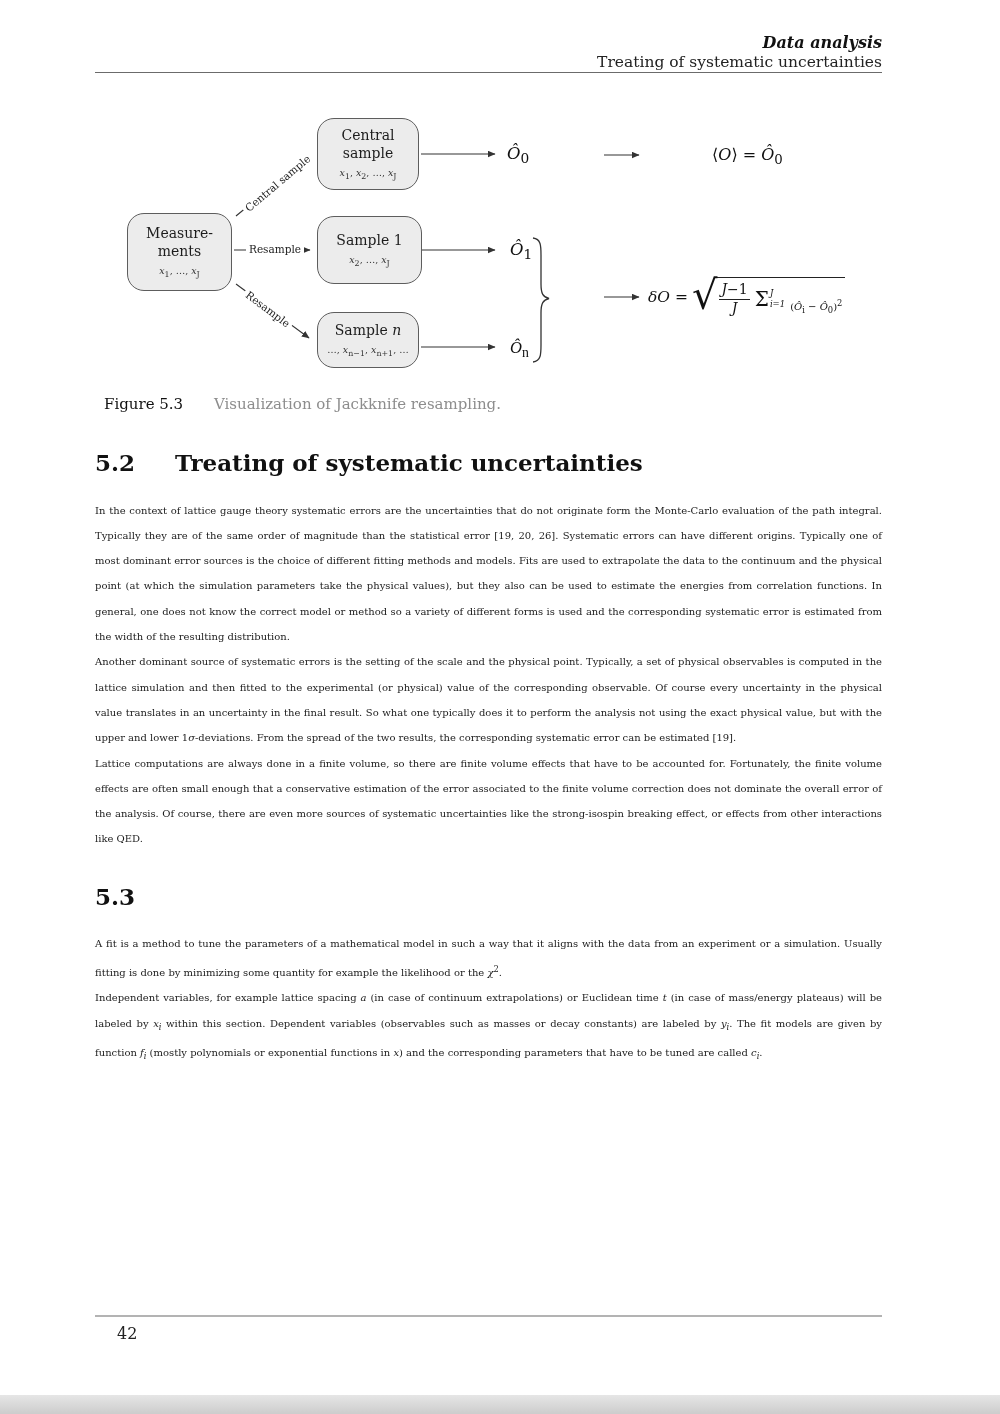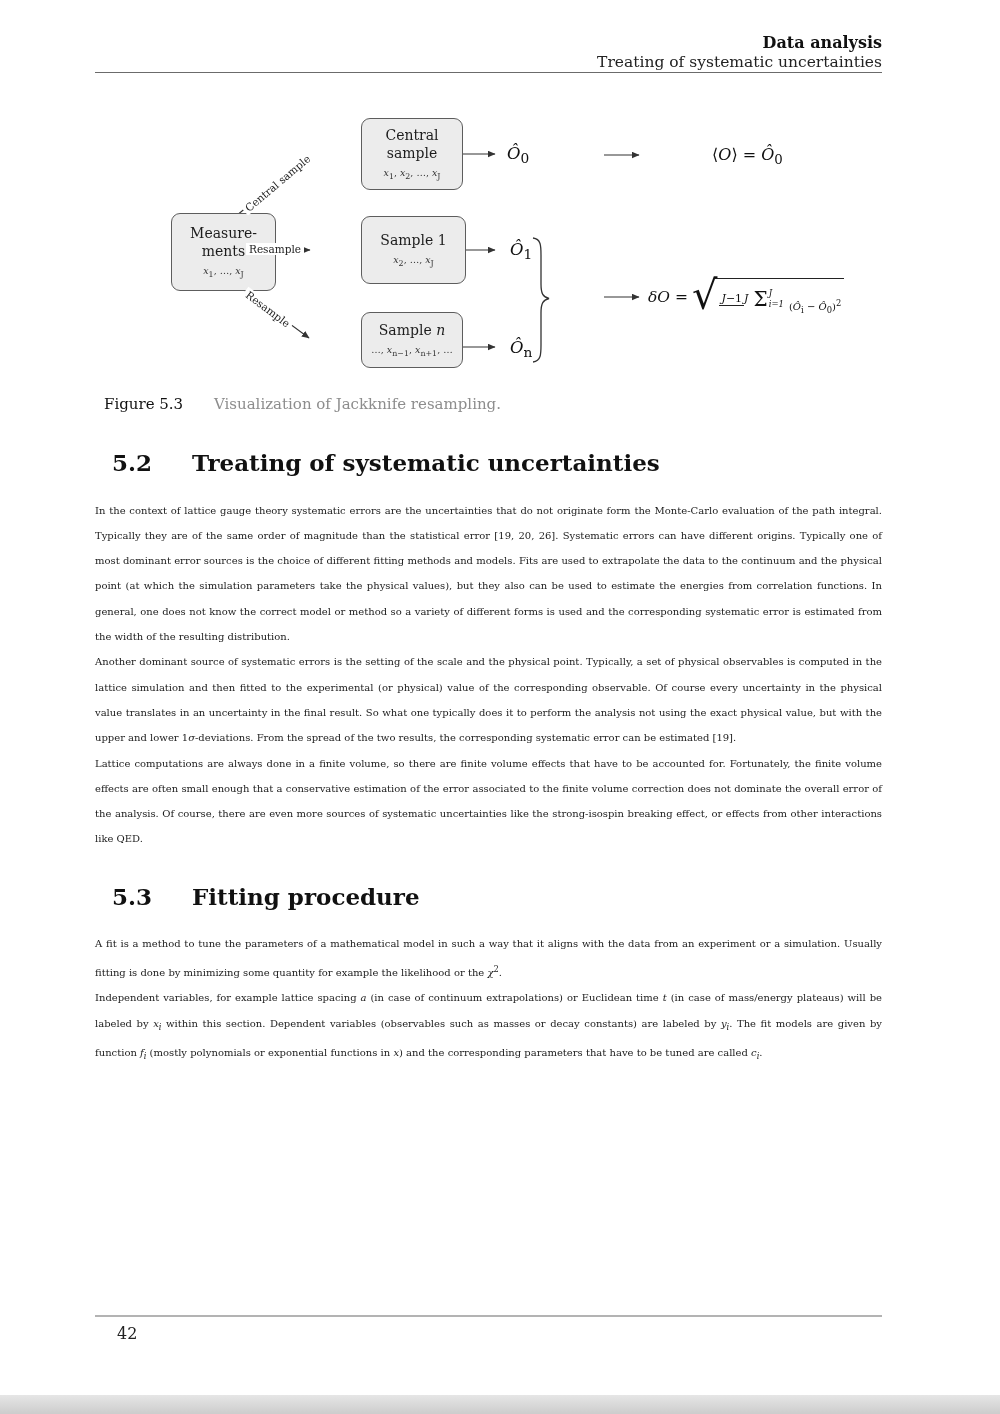--- a/index.html
+++ b/index.html
@@ -4,71 +4,71 @@
 <style>
   html,body { margin:0; padding:0; background:#ededed; }
   .page {
     position:relative; width:1000px; height:1414px; margin:0 auto;
     background:#ffffff; overflow:hidden;
     font-family:"DejaVu Serif","Liberation Serif",serif; color:#1a1a1a;
   }
 
   
   .hdr { position:absolute; top:33px; right:118px; text-align:right; line-height:1.28; }
-  .hdr .chapter { font-weight:bold; font-size:16px; color:#111; }
+  .hdr .chapter { font-weight:bold; font-size:16px; color:#111;font-style:italic; }
   .hdr .section { font-size:15.5px; color:#222; }
   .hdr-rule { position:absolute; left:95px; top:72px; width:787px; border-top:1.2px solid #6b6b6b; }
 
   
   .figure-area { position:absolute; left:0; top:0; width:1000px; height:440px; }
   .figure-area svg.wires { position:absolute; left:0; top:0; pointer-events:none; }
   .dbox {
     position:absolute; box-sizing:border-box; background:#ececec; border:1px solid #5d5d5d;
-    border-radius:9px; display:flex; flex-direction:column; align-items:center; justify-content:center;
-    font-size:14px; line-height:1.3; color:#1d1d1d; text-align:center;margin-left:44px;
+    border-radius:17px; display:flex; flex-direction:column; align-items:center; justify-content:center;
+    font-size:14px; line-height:1.3; color:#1d1d1d; text-align:center;
   }
   .dbox .sub { font-size:9.5px; margin-top:5px; color:#333; }
   .box-measure { left:127px; top:213px; width:105px; height:78px; }
   .box-central { left:317px; top:118px; width:102px; height:72px; }
   .box-s1      { left:317px; top:216px; width:105px; height:68px; }
   .box-sn      { left:317px; top:312px; width:102px; height:56px; }
 
   .edge-label {
     position:absolute; font-size:10.5px; color:#222; background:#fff; padding:0 3px;
     white-space:nowrap;
   }
   .el-central  { left:234px; top:177px; transform:rotate(-40deg); }
   .el-res1     { left:246px; top:243px; }
   .el-res2     { left:239px; top:303px; transform:rotate(37deg); }
 
   .out { position:absolute; font-size:16.5px; color:#111; }
   .out-0 { left:507px; top:144px;text-align:right; }
   .out-1 { left:510px; top:240px; }
-  .out-n { left:510px; top:338px; }
+  .out-n { left:510px; top:338px;font-family:Liberation Serif, serif; }
 
   .mean-eq { position:absolute; left:712px; top:145px; font-size:16px; color:#111; }
 
   .err-eq { position:absolute; left:648px; top:272px; height:50px; display:flex; align-items:center; gap:4px; font-size:15.5px; color:#111; }
   .sqrt-sign { font-size:40px; line-height:1; margin-right:-6px; transform:translateY(-2px); font-weight:400; }
   .radicand { border-top:1.4px solid #222; display:flex; align-items:center; gap:5px; padding:3px 3px 0 4px; }
-  .frac { display:inline-flex; align-items:center; font-size:11px; line-height:1.25; }
+  .frac { display:inline-flex; flex-direction:column; align-items:center; font-size:14px; line-height:1.25; }
   .frac .num { border-bottom:1px solid #222; padding:0 2px; }
   .sum { display:inline-flex; align-items:center; gap:1px; }
   .sum .sigma { font-size:20px; line-height:1; }
   .sum .limits { display:inline-flex; flex-direction:column; align-items:flex-start; font-size:8.5px; line-height:1.35; font-style:italic; }
   .err-body { font-size:10px;margin-top:16px; }
 
   .fig-caption { position:absolute; left:104px; top:395px; font-size:15px; }
   .fig-caption .cap-label { font-weight:normal; color:#111; }
   .fig-caption .cap-text { color:#8d8d8d; margin-left:26px; }
 
   
   .content { position:absolute; left:95px; top:449px; width:787px; }
   h2.sec { margin:0 0 21px 0; font-size:23px; font-weight:bold; color:#111; line-height:1.2; display:flex; }
-  h2.sec .num { display:inline-block; width:80px; flex:0 0 80px;margin-left:17px; }
+  h2.sec .num { display:inline-block; width:80px; flex:0 0 80px; }
   h2.sec2 { margin-top:31px; }
   .content p { margin:0; font-size:10px; line-height:25.3px; text-align:justify; color:#1b1b1b; }
 
   
   .foot-rule { position:absolute; left:95px; top:1315px; width:787px; border-top:2px solid #b3b3b3; }
   .page-num { position:absolute; left:117px; top:1324px; font-size:16px; color:#222; }
   .page-edge { position:absolute; left:0; top:1395px; width:1000px; height:19px;
                background:linear-gradient(#e6e6e6,#cccccc); }
 </style>
 </head>
@@ -160,21 +160,20 @@
     <h2 class="sec">
       <span class="num">5.2</span>
       <span class="ttl">Treating of systematic uncertainties</span>
     </h2>
     <p>In the context of lattice gauge theory systematic errors are the uncertainties that do not originate form the Monte-Carlo evaluation of the path integral. Typically they are of the same order of magnitude than the statistical error [19, 20, 26]. Systematic errors can have different origins. Typically one of most dominant error sources is the choice of different fitting methods and models. Fits are used to extrapolate the data to the continuum and the physical point (at which the simulation parameters take the physical values), but they also can be used to estimate the energies from correlation functions. In general, one does not know the correct model or method so a variety of different forms is used and the corresponding systematic error is estimated from the width of the resulting distribution.</p>
     <p>Another dominant source of systematic errors is the setting of the scale and the physical point. Typically, a set of physical observables is computed in the lattice simulation and then fitted to the experimental (or physical) value of the corresponding observable. Of course every uncertainty in the physical value translates in an uncertainty in the final result. So what one typically does it to perform the analysis not using the exact physical value, but with the upper and lower 1<i>σ</i>-deviations. From the spread of the two results, the corresponding systematic error can be estimated [19].</p>
     <p>Lattice computations are always done in a finite volume, so there are finite volume effects that have to be accounted for. Fortunately, the finite volume effects are often small enough that a conservative estimation of the error associated to the finite volume correction does not dominate the overall error of the analysis. Of course, there are even more sources of systematic uncertainties like the strong-isospin breaking effect, or effects from other interactions like QED.</p>
 
     <h2 class="sec sec2">
       <span class="num">5.3</span>
-      <span class="ttl">Fitting procedure</span>
     </h2>
     <p>A fit is a method to tune the parameters of a mathematical model in such a way that it aligns with the data from an experiment or a simulation. Usually fitting is done by minimizing some quantity for example the likelihood or the <i>χ</i><sup>2</sup>.</p>
     <p>Independent variables, for example lattice spacing <i>a</i> (in case of continuum extrapolations) or Euclidean time <i>t</i> (in case of mass/energy plateaus) will be labeled by <i>x<sub>i</sub></i> within this section. Dependent variables (observables such as masses or decay constants) are labeled by <i>y<sub>i</sub></i>. The fit models are given by function <i>f<sub>i</sub></i> (mostly polynomials or exponential functions in <i>x</i>) and the corresponding parameters that have to be tuned are called <i>c<sub>i</sub></i>.</p>
   </div>
 
   <div class="foot-rule"></div>
   <div class="page-num">42</div>
   <div class="page-edge"></div>
 
 </div>

